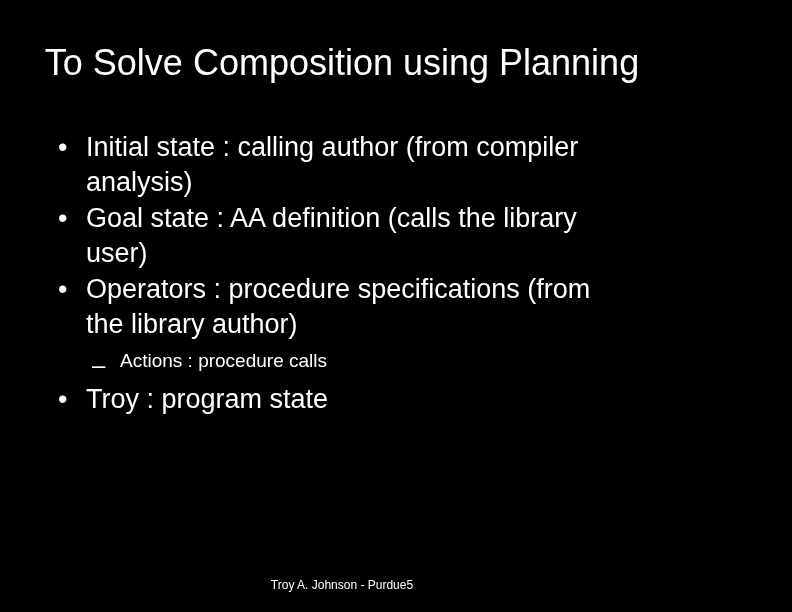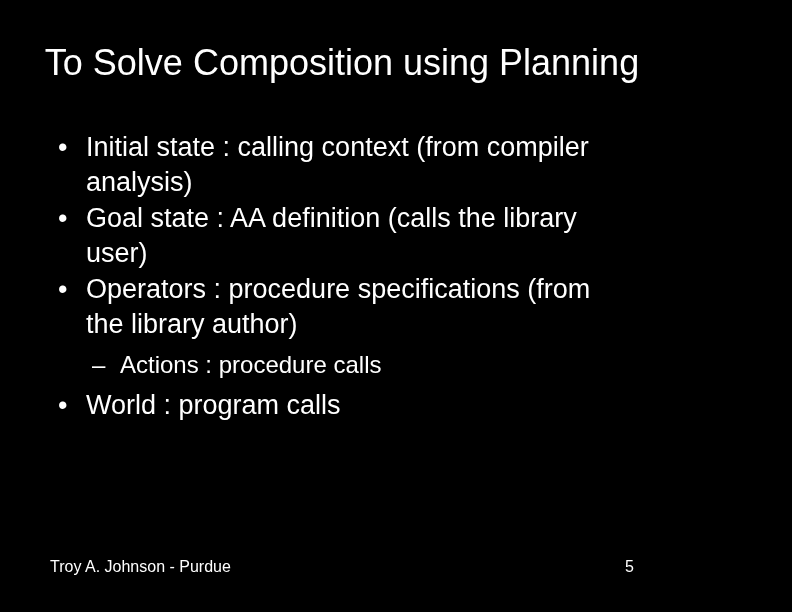--- a/index.html
+++ b/index.html
@@ -4,48 +4,48 @@
 <style>
   * { margin: 0; padding: 0; box-sizing: border-box; }
   html, body { width: 792px; height: 612px; background: #000; color: #fff; font-family: Arial, Helvetica, sans-serif; overflow: hidden; }
   .slide { width: 684px; height: 612px; position: relative; padding: 0; }
   .title { font-size: 36px; font-weight: normal; text-align: center; padding-top: 42px; padding-bottom: 10px; }
   .content { padding: 36px 50px 0 50px; }
   ul.level1 { list-style: none; }
   ul.level1 > li { position: relative; padding-left: 36px; font-size: 27px; line-height: 1.28; margin-bottom: 2px; }
   ul.level1 > li::before { content: "•"; position: absolute; left: 8px; top: 0; font-size: 27px; }
   ul.level2 { list-style: none; margin-top: 8px; margin-bottom: 8px; }
-  ul.level2 > li { position: relative; padding-left: 34px; font-size: 24px; line-height: 1.3; }
+  ul.level2 > li { position: relative; padding-left: 34px; font-size: 19px; line-height: 1.3; }
   ul.level2 > li::before { content: "–"; position: absolute; left: 6px; top: 0; font-size: 24px; }
-  .footer { position: absolute; bottom: 36px; left: 0; width: 100%; padding: 0 50px; display: flex; justify-content: space-between; font-size: 16px; }
+  .footer { position: absolute; bottom: 20px; left: 0; width: 100%; padding: 0 50px; display: flex; justify-content: center; font-size: 12px; }
 </style>
 </head>
 <body>
 
 <div class="slide">
   <h1 class="title">To Solve Composition using Planning</h1>
 
   <div class="content">
     <ul class="level1">
       <li>
-        <span>Initial state : calling context (from compiler analysis)</span>
+        <span>Initial state : calling author (from compiler analysis)</span>
       </li>
       <li>
         <span>Goal state : AA definition (calls the library user)</span>
       </li>
       <li>
         <span>Operators : procedure specifications (from the library author)</span>
         <ul class="level2">
           <li>
             <span>Actions : procedure calls</span>
           </li>
         </ul>
       </li>
       <li>
-        <span>World : program calls</span>
+        <span>Troy : program state</span>
       </li>
     </ul>
   </div>
 
   <div class="footer">
     <span>Troy A. Johnson - Purdue</span>
     <span>5</span>
   </div>
 </div>
 

